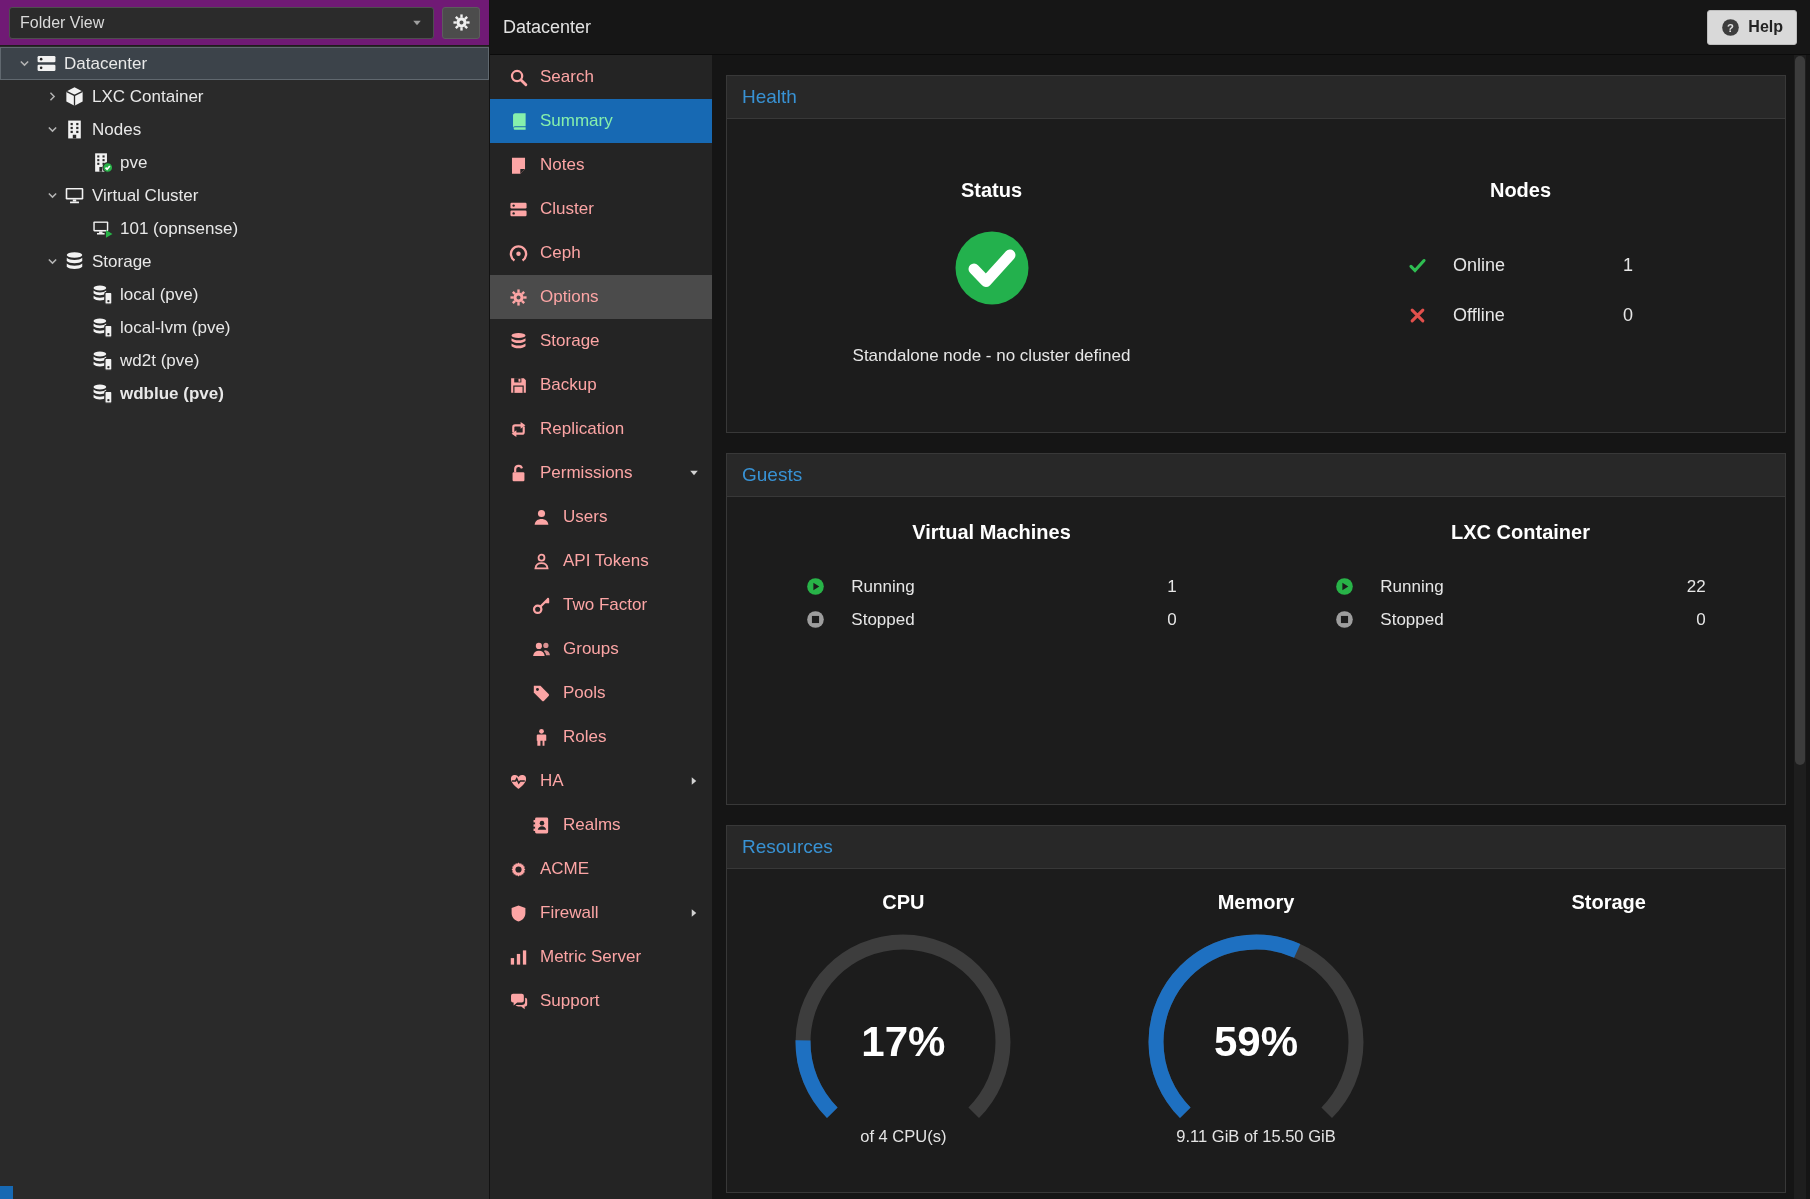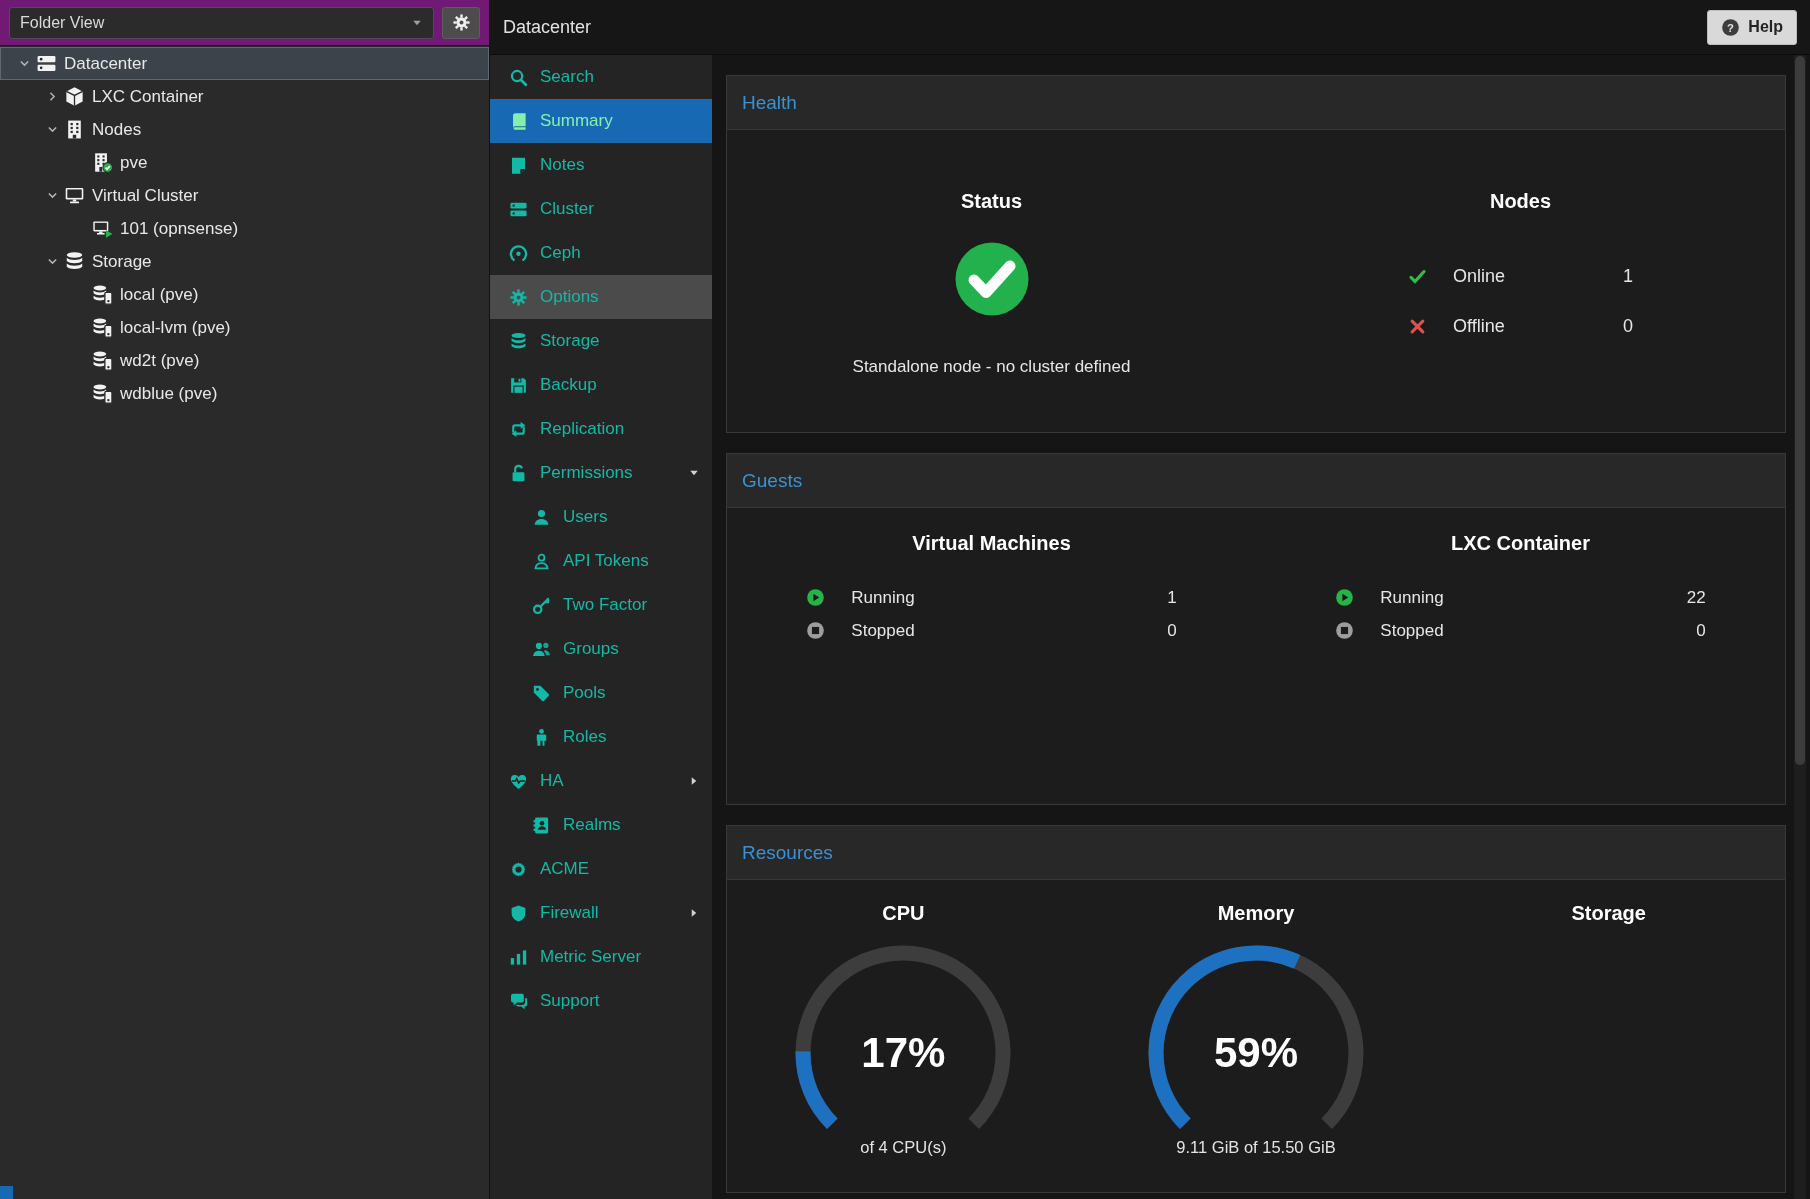--- a/index.html
+++ b/index.html
@@ -29,33 +29,33 @@
   
   #right{flex:1;display:flex;flex-direction:column;min-width:0}
   #content-header{height:55px;background:#161616;border-bottom:1px solid #0b0b0b;display:flex;align-items:center;padding:0 13px}
   #page-title{font-size:18px;color:#e2e2e2}
   #help-btn{margin-left:auto;height:35px;background:#d9d9d9;border:1px solid #bdbdbd;border-radius:3px;display:flex;align-items:center;gap:8px;padding:0 13px;font-size:16px;font-weight:700;color:#232323;cursor:pointer;font-family:inherit}
   .help-q svg{width:19px;height:19px}
   #body-row{flex:1;display:flex;min-height:0}
 
   
   #nav{width:222px;min-width:222px;background:#242424;overflow:hidden}
-  .nav-item{height:44px;display:flex;align-items:center;padding:0 12px 0 19px;gap:12px;font-size:17px;color:#14b8a6;cursor:pointer;white-space:nowrap}
+  .nav-item{height:44px;display:flex;align-items:center;padding:0 12px 0 19px;gap:12px;font-size:17px;color:#fca5a5;cursor:pointer;white-space:nowrap}
   .nav-item.indent{padding-left:42px}
   .nav-item.selected{background:var(--selected-blue,#1769b3);color:#86efac}
   .nav-item.focused{background:var(--focused-gray,#4b4b4b)}
   .n-icon{width:19px;height:19px;flex:none}
   .n-icon svg{width:100%;height:100%}
   .n-caret{margin-left:auto;color:#d2d2d2}
   .n-caret svg{width:12px;height:12px}
 
   
   #main{flex:1;background:#151515;padding:20px 24px 0 14px;position:relative;overflow:hidden;min-width:0}
   .panel{border:1px solid #383838;background:#1c1c1c;margin-bottom:20px}
-  .panel-header{height:54px;background:#282828;border-bottom:1px solid #383838;display:flex;align-items:center;padding:0 15px;font-size:19px;color:var(--accent-blue,#3892d4)}
+  .panel-header{height:43px;background:#282828;border-bottom:1px solid #383838;display:flex;align-items:center;padding:0 15px;font-size:19px;color:var(--accent-blue,#3892d4)}
   #health-panel{height:358px}
   #guests-panel{height:352px}
   #resources-panel{height:368px}
   .panel-body{display:flex}
   .hcol,.gcol{flex:1;min-width:0}
   .col-heading{margin-top:60px;text-align:center;font-size:20px;font-weight:700;color:#fff}
   .gcol .col-heading{margin-top:24px}
   .big-check{width:80px;margin:26px auto 0}
   .big-check svg{width:80px;height:80px}
   .status-msg{margin-top:38px;text-align:center;font-size:17px;color:#e6e6e6}
@@ -265,21 +265,21 @@
             <svg viewBox="0 0 16 16">
               <ellipse cx="6" cy="3" rx="4.8" ry="1.9" fill="currentColor"></ellipse>
               <path fill="currentColor" d="M1.2 5c1 1 2.8 1.5 4.8 1.5S9.8 6 10.8 5v2.1c-1 1-2.8 1.5-4.8 1.5S2.2 8.1 1.2 7.1z"></path>
               <path fill="currentColor" d="M1.2 8.9c1 1 2.8 1.5 4.8 1.5s3.8-.5 4.8-1.5V11c-1 1-2.8 1.5-4.8 1.5S2.2 12 1.2 11z"></path>
               <rect x="9.8" y="6.4" width="5.4" height="9" rx="1" fill="currentColor" stroke="#2a2a2a" stroke-width="1"></rect>
               <circle cx="12.5" cy="13" r=".9" fill="#2a2a2a"></circle>
             </svg>
           </span>
           <span class="t-label">wd2t (pve)</span>
         </div>
-        <div class="tree-row" style="padding-left: 68px;">
+        <div class="tree-row" style="padding-left: 68px; font-weight: bold;">
           <span class="expander"></span>
           <span class="t-icon">
             <svg viewBox="0 0 16 16">
               <ellipse cx="6" cy="3" rx="4.8" ry="1.9" fill="currentColor"></ellipse>
               <path fill="currentColor" d="M1.2 5c1 1 2.8 1.5 4.8 1.5S9.8 6 10.8 5v2.1c-1 1-2.8 1.5-4.8 1.5S2.2 8.1 1.2 7.1z"></path>
               <path fill="currentColor" d="M1.2 8.9c1 1 2.8 1.5 4.8 1.5s3.8-.5 4.8-1.5V11c-1 1-2.8 1.5-4.8 1.5S2.2 12 1.2 11z"></path>
               <rect x="9.8" y="6.4" width="5.4" height="9" rx="1" fill="currentColor" stroke="#2a2a2a" stroke-width="1"></rect>
               <circle cx="12.5" cy="13" r=".9" fill="#2a2a2a"></circle>
             </svg>
           </span>

